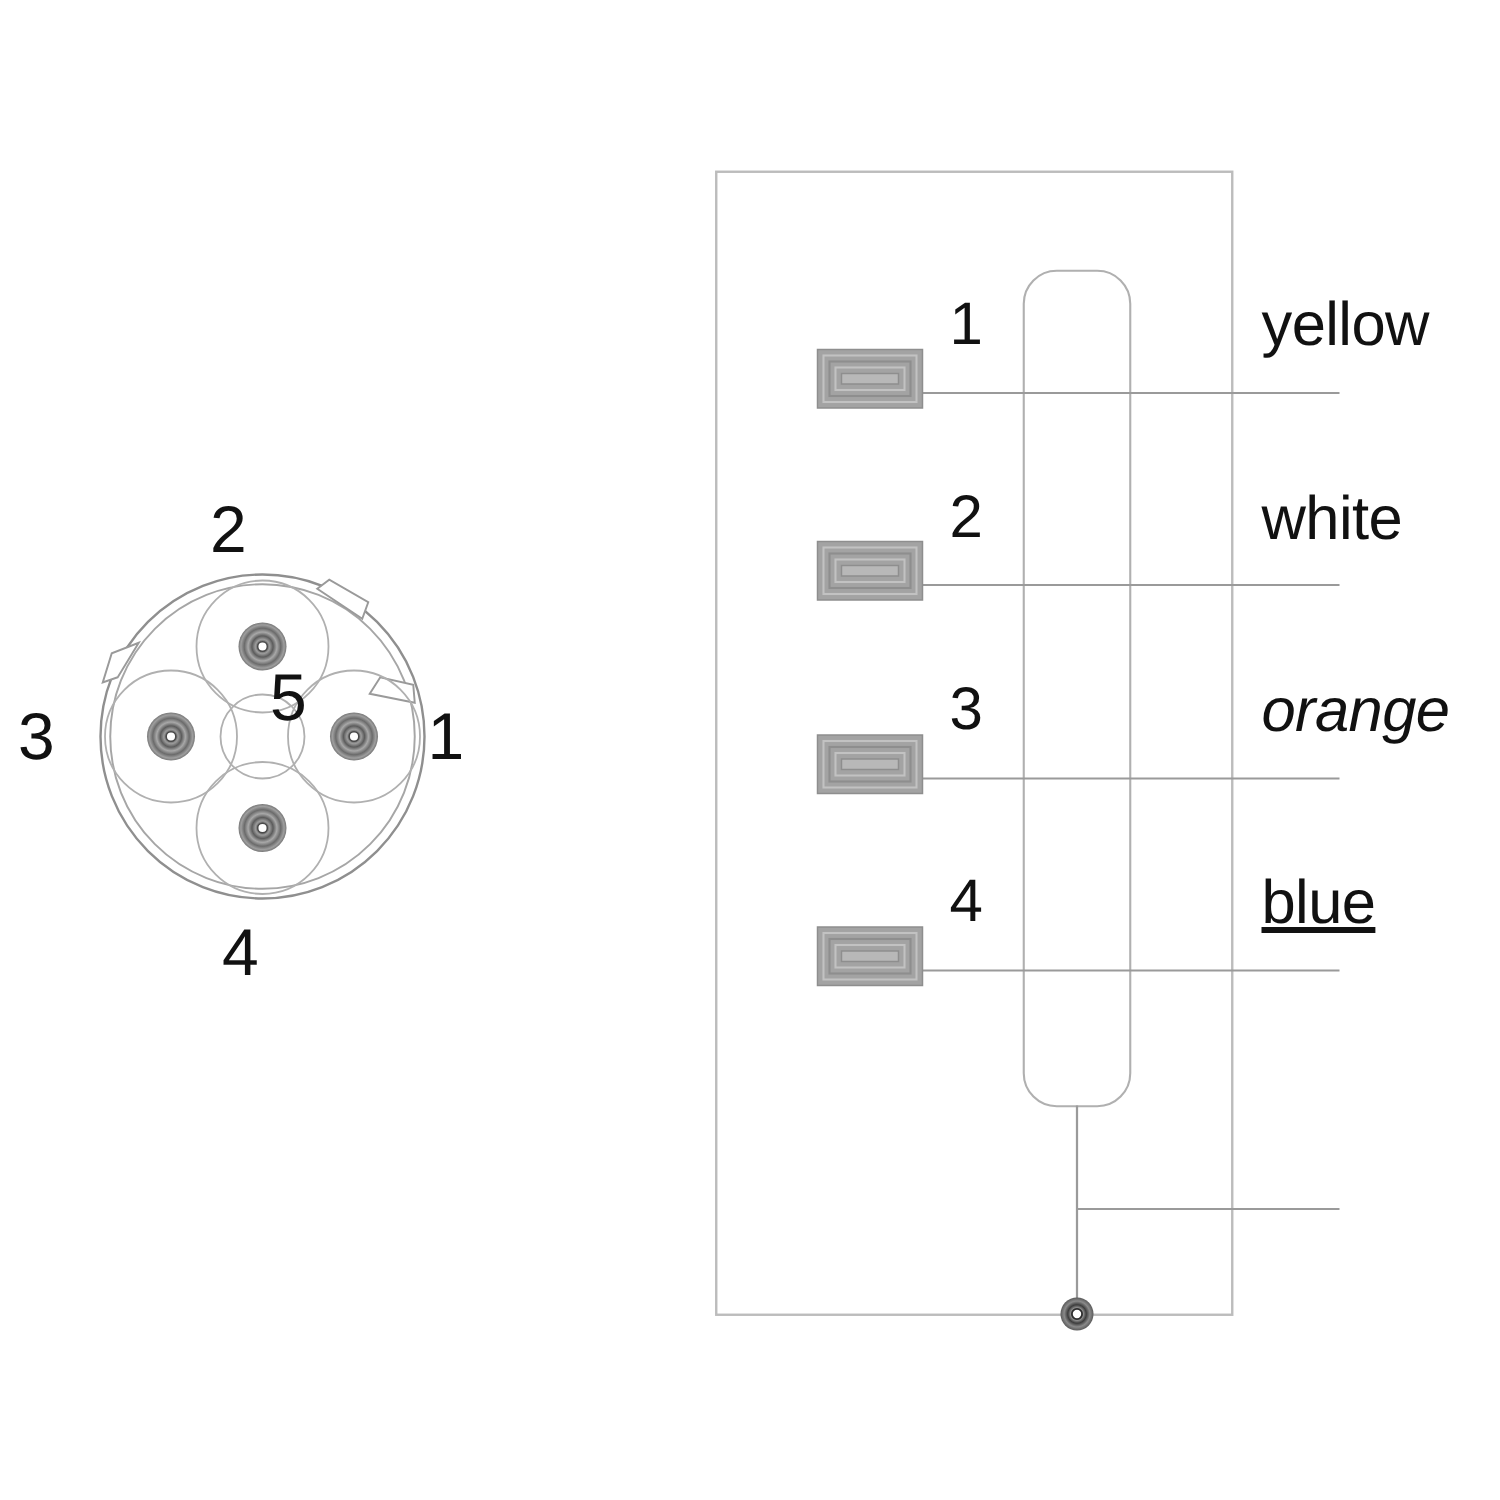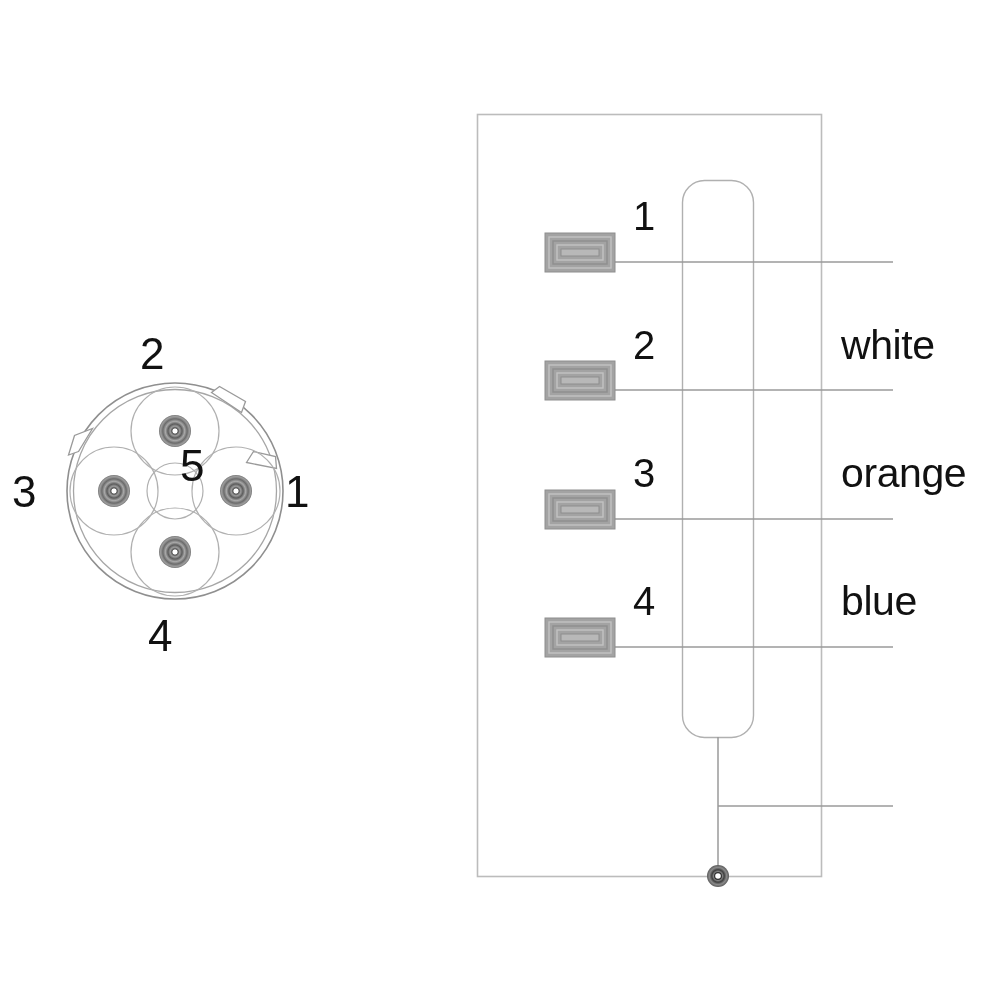--- a/index.html
+++ b/index.html
@@ -179,17 +179,18 @@
   <div class="lbl face-num" style="left:285px; top:470px;">1</div>
   <div class="lbl face-num" style="left:12px; top:470px;">3</div>
   <div class="lbl face-num" style="left:148px; top:614px;">4</div>
   <div class="lbl face-num-5" style="left:180px; top:444px;">5</div>
 
   <div class="lbl pin-num" style="left:633px; top:196px;">1</div>
   <div class="lbl pin-num" style="left:633px; top:325px;">2</div>
   <div class="lbl pin-num" style="left:633px; top:453px;">3</div>
   <div class="lbl pin-num" style="left:633px; top:581px;">4</div>
 
+  <div class="lbl wire-label" style="left:841px; top:196px;">yellow</div>
   <div class="lbl wire-label" style="left:841px; top:325px;text-align:center;">white</div>
-  <div class="lbl wire-label" style="left:841px; top:453px;">orange</div>
-  <div class="lbl wire-label" style="left:841px; top:581px;">blue</div>
+  <div class="lbl wire-label" style="left:841px; top:453px;font-style:italic;">orange</div>
+  <div class="lbl wire-label" style="left:841px; top:581px;text-decoration:underline;">blue</div>
 
 </div>
 
 </body></html>

